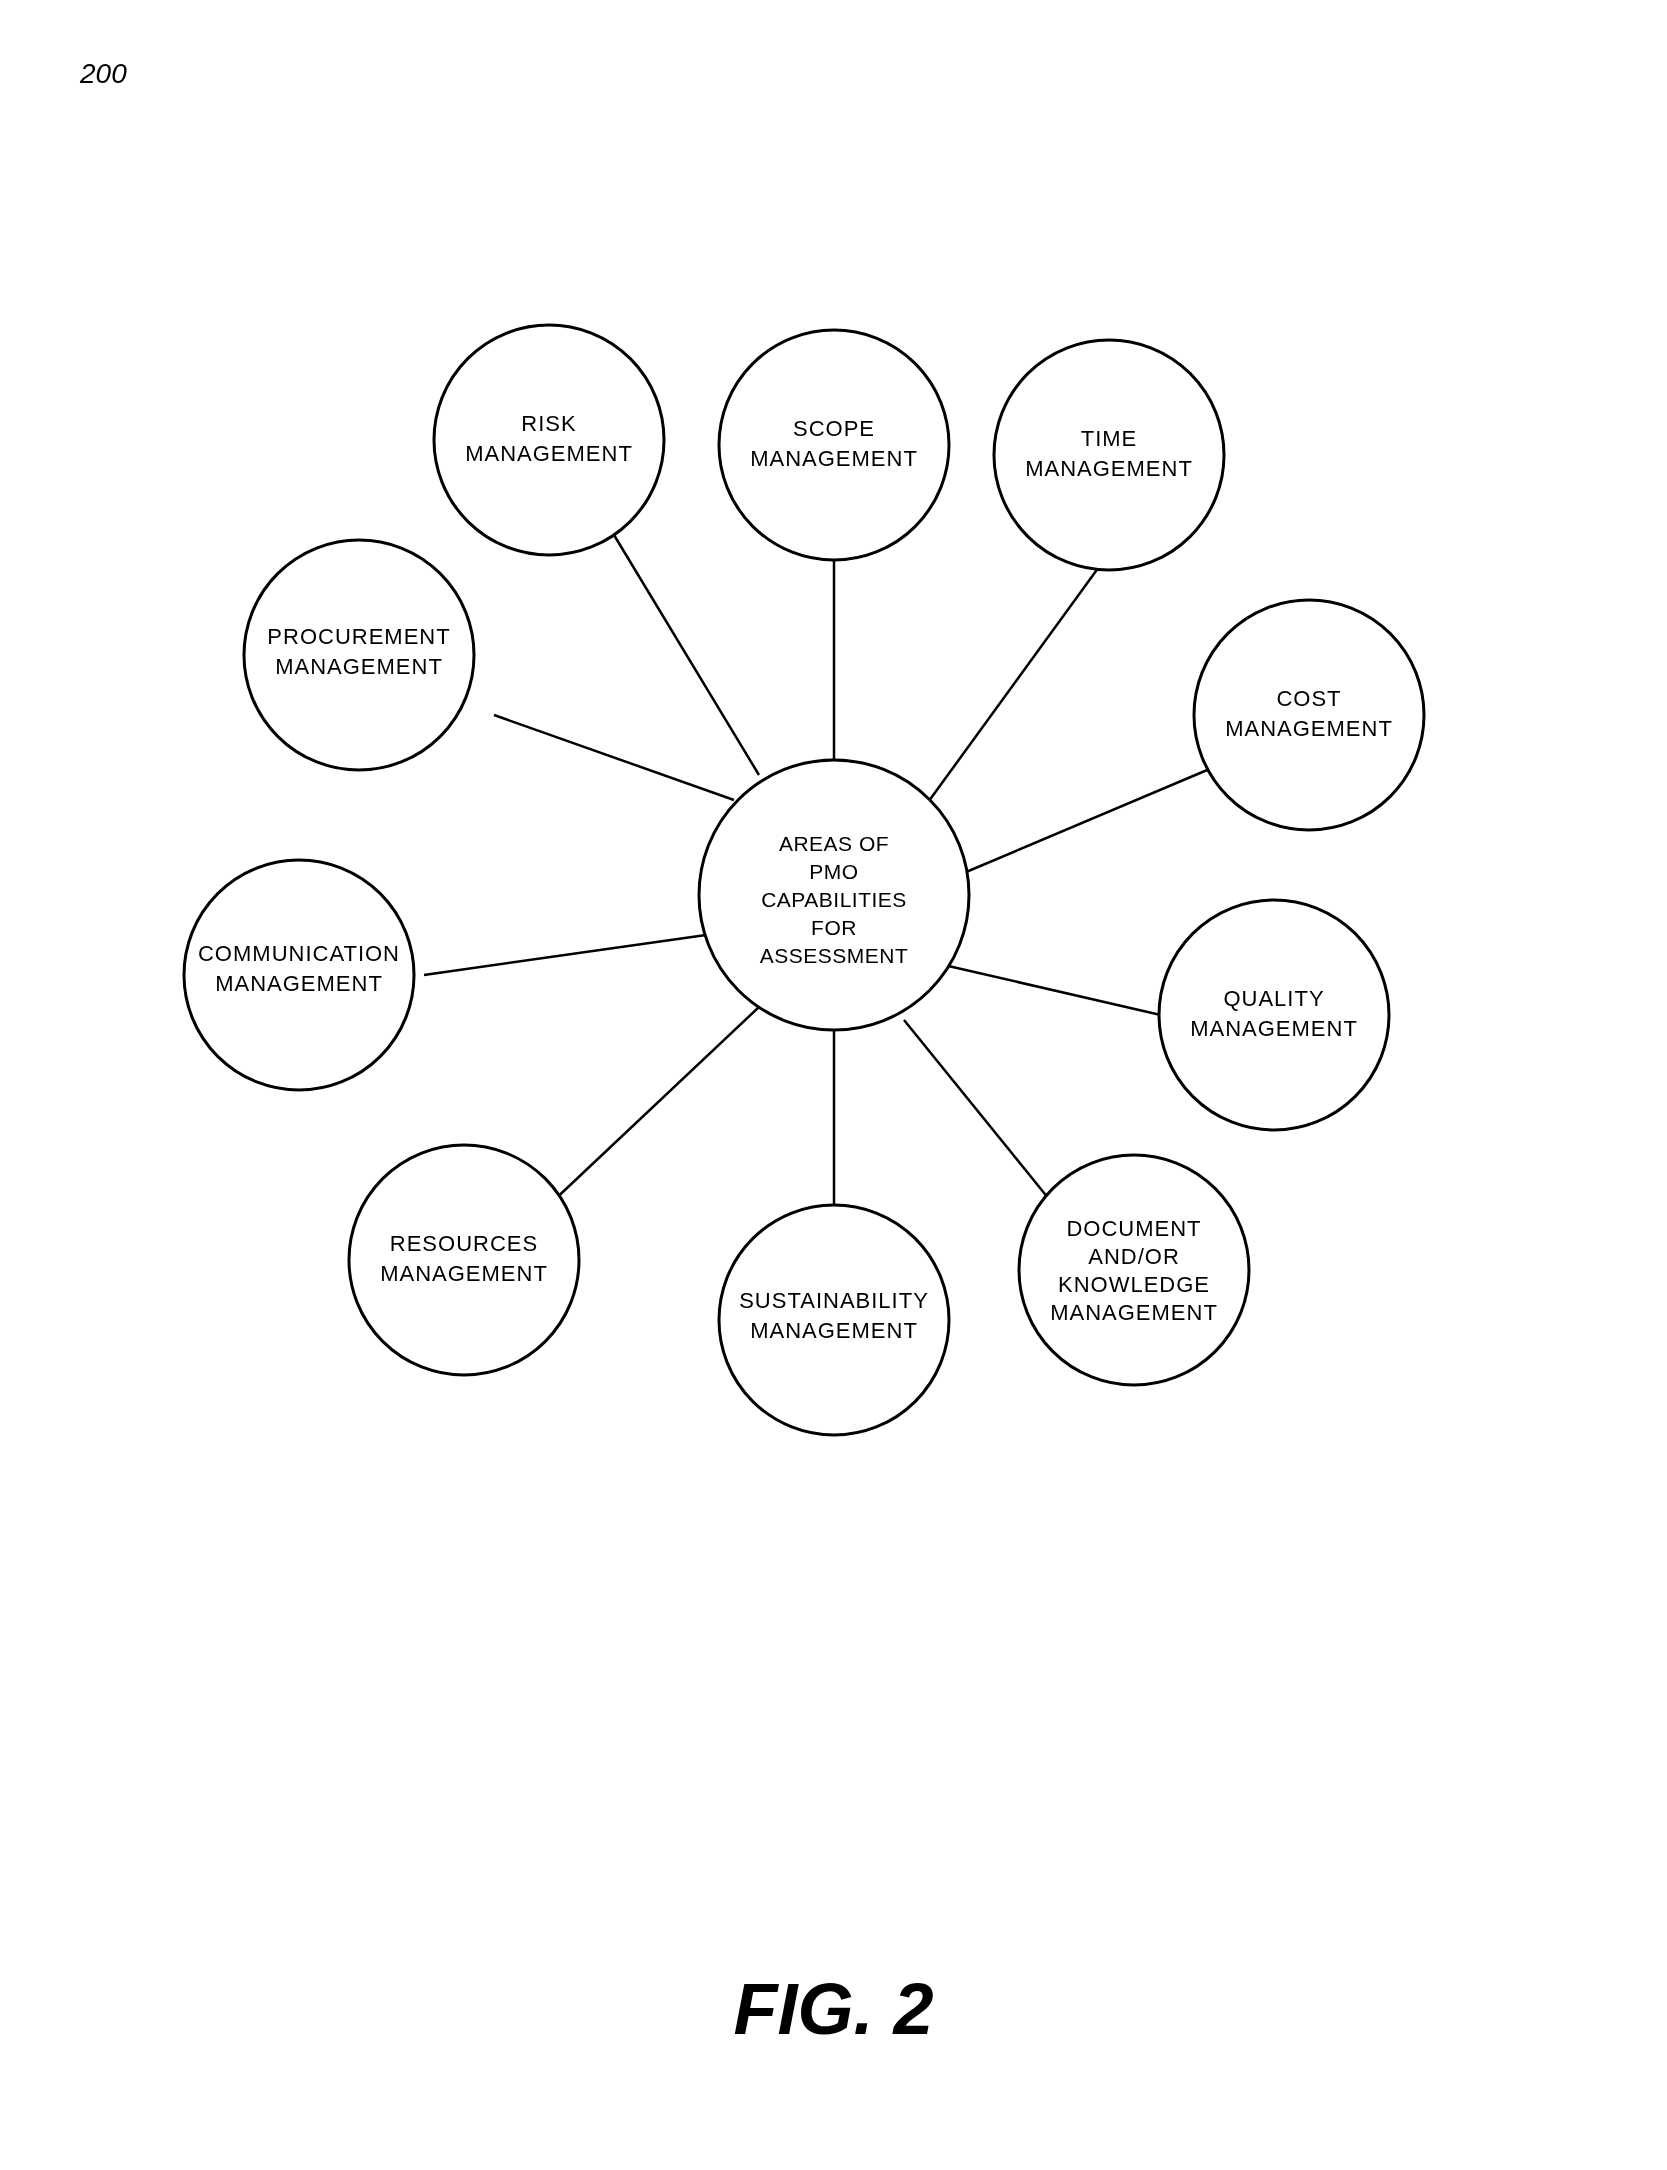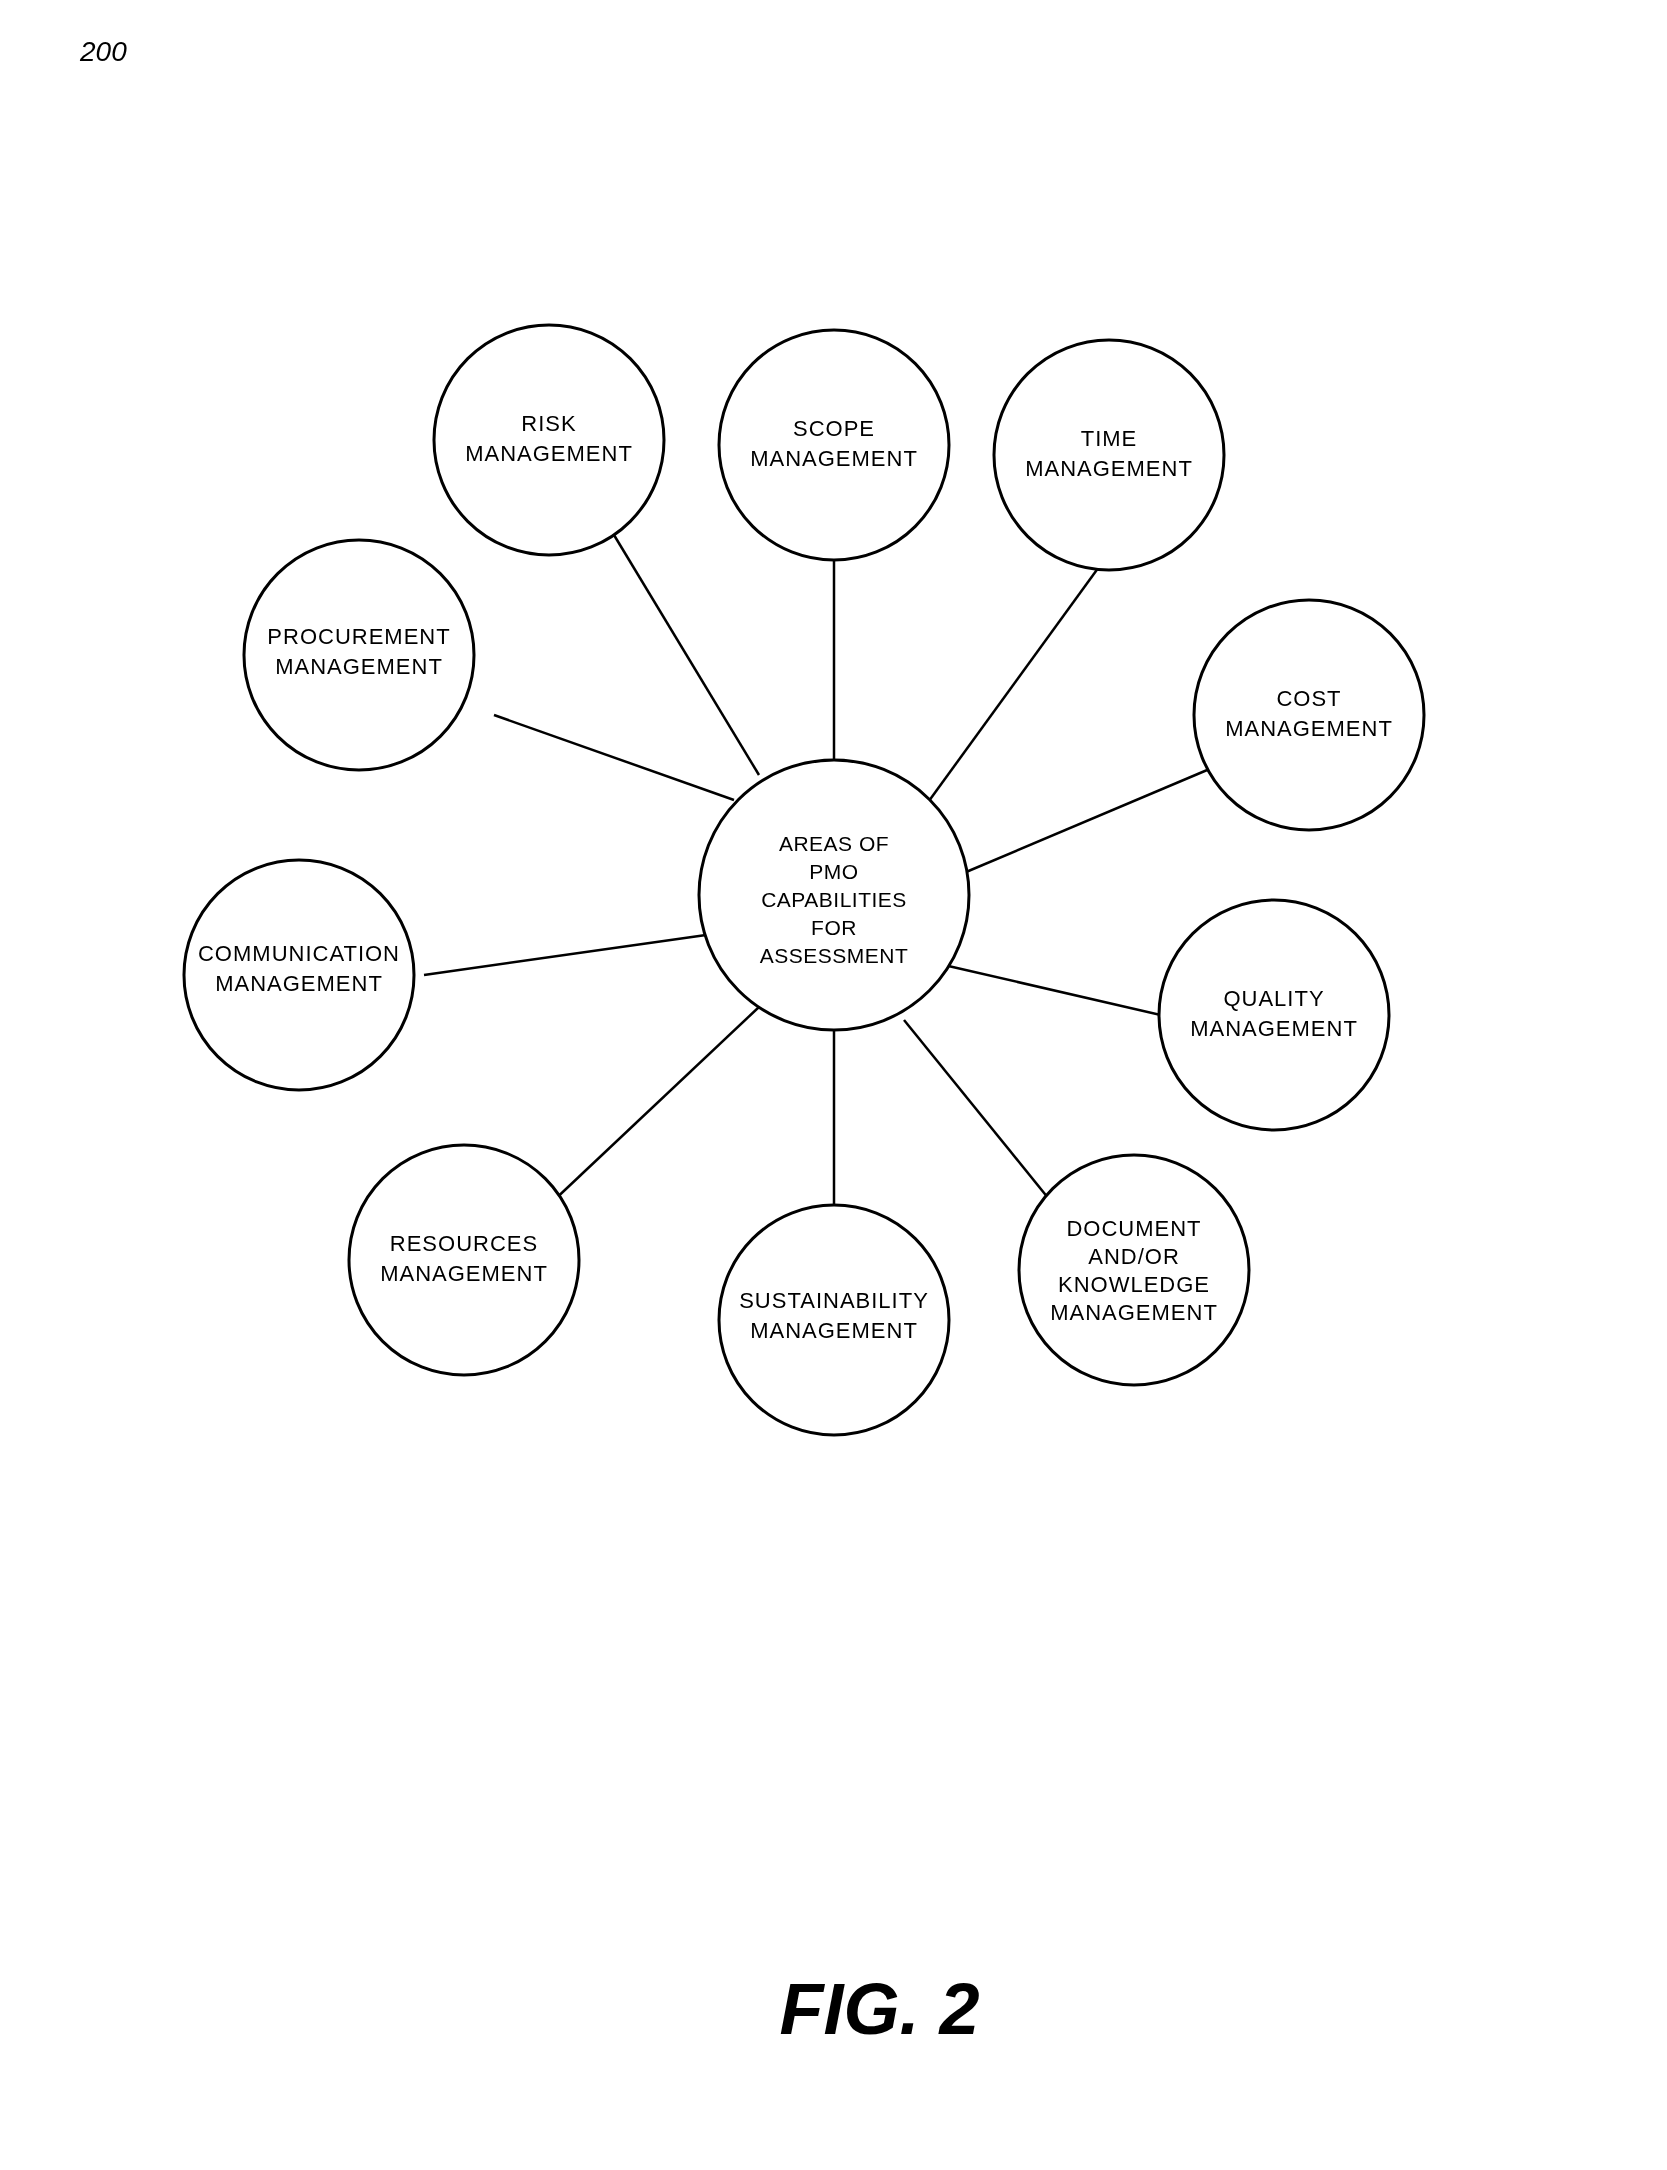--- a/index.html
+++ b/index.html
@@ -7,21 +7,21 @@
       width: 1667px;
       height: 2170px;
       background: #ffffff;
       font-family: Arial, sans-serif;
       position: relative;
       overflow: hidden;
     }
 
     .figure-label {
       position: absolute;
-      top: 36px;
+      top: 58px;
       left: 80px;
       font-size: 28px;
       font-style: italic;
       color: #000;
     }
 
     .diagram-container {
       position: absolute;
       top: 120px;
       left: 50%;
@@ -38,21 +38,20 @@
     .fig-caption {
       position: absolute;
       bottom: 120px;
       left: 50%;
       transform: translateX(-50%);
       font-size: 72px;
       font-weight: bold;
       font-style: italic;
       color: #000;
       white-space: nowrap;
-      margin-left: 46px;
     }
 
     .node-label {
       font-family: Arial, sans-serif;
       font-size: 22px;
       font-weight: normal;
       text-anchor: middle;
       dominant-baseline: middle;
       fill: #000;
       letter-spacing: 1px;

